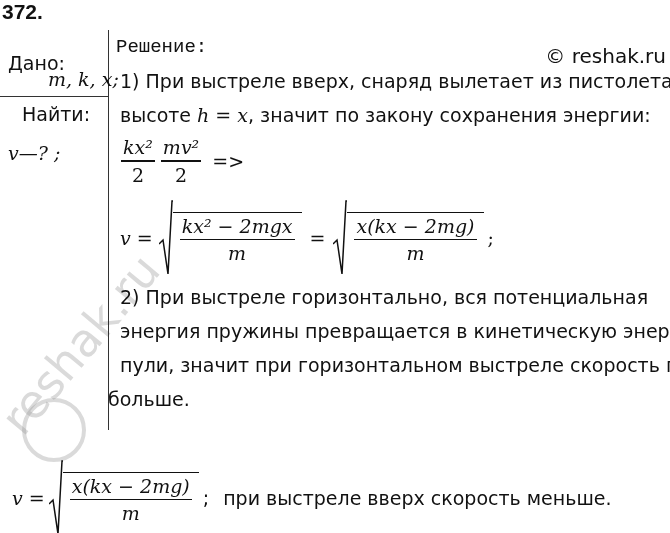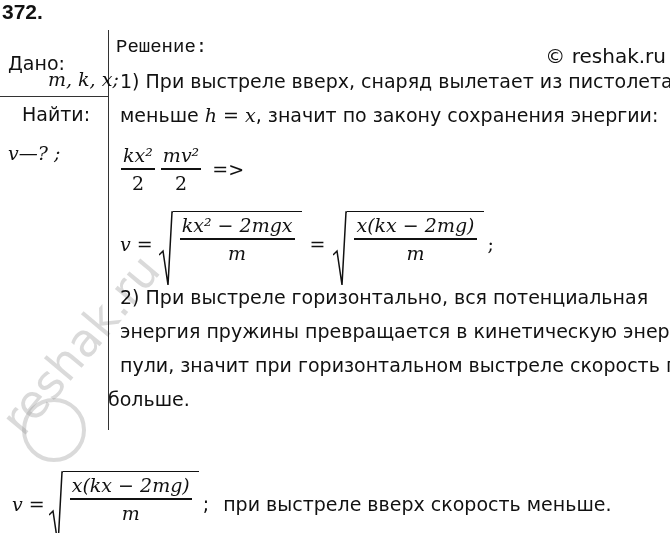--- a/index.html
+++ b/index.html
@@ -9,21 +9,21 @@
   .num { font-family:Liberation Sans, sans-serif; font-weight:bold; font-size:21px; }
   .site { font-size:20px; }
   .t { font-size:19px; }
   .m { font-family:"DejaVu Serif", serif; font-style:italic; }
   .up { font-style:normal; font-family:"DejaVu Serif", serif; }
   .vline { position:absolute; background:#333; width:1px; }
   .hline { position:absolute; background:#333; height:1px; }
   .frac { display:inline-flex; flex-direction:column; align-items:center; vertical-align:middle; margin:0 3px; }
   .frac .nu { padding:0 2px; }
   .frac .bar { width:100%; height:1.5px; background:#111; margin:2px 0; }
-  .rad { display:inline-flex; align-items:flex-start; vertical-align:middle;margin-top:11px; }
+  .rad { display:inline-flex; align-items:center; vertical-align:middle; }
   .rad svg { display:block; }
   .radbody { border-top:1.5px solid #111; padding:2px 4px 0 4px; display:flex; align-items:center; }
   .watermark { position:absolute; left:-10px; top:410px; transform:rotate(-50deg); transform-origin:left top;
                font-size:46px; color:rgba(150,150,150,0.35); font-family:"DejaVu Sans", sans-serif; }
   .wmcircle { position:absolute; left:22px; top:398px; width:56px; height:56px; border-radius:50%;
               border:4px solid rgba(150,150,150,0.35); }
 </style>
 </head>
 <body>
 
@@ -37,24 +37,24 @@
 <div class="hline" style="left:0; top:96px; width:108px;"></div>
 
 <div class="abs t" style="left:8px; top:52px;">Дано:</div>
 <div class="abs t m" style="left:8px; top:68px;margin-left:40px;">m, k, x;</div>
 <div class="abs t" style="left:22px; top:103px;">Найти:</div>
 <div class="abs t m" style="left:8px; top:142px;">v—? ;</div>
 
 <div class="abs t" style="left:116px; top:36px;font-family:Liberation Mono, monospace;">Решение:</div>
 <div class="abs t" style="left:120px; top:70px;">1) При выстреле вверх, снаряд вылетает из пистолета на</div>
 <div class="abs t" style="left:120px; top:104px;">
-  <span>меньше </span><span class="m">h = x</span><span>, значит по закону сохранения энергии:</span>
+  <span>высоте </span><span class="m">h = x</span><span>, значит по закону сохранения энергии:</span>
 </div>
 
-<div class="abs t m" style="left:118px; top:144px; display:flex; align-items:center;">
+<div class="abs t m" style="left:118px; top:136px; display:flex; align-items:center;">
   <span class="frac">
       <span class="nu">kx²</span>
       <span class="bar"></span>
       <span class="nu up">2</span>
     </span>
   <span class="frac">
       <span class="nu">mv²</span>
       <span class="bar"></span>
       <span class="nu up">2</span>
     </span>

